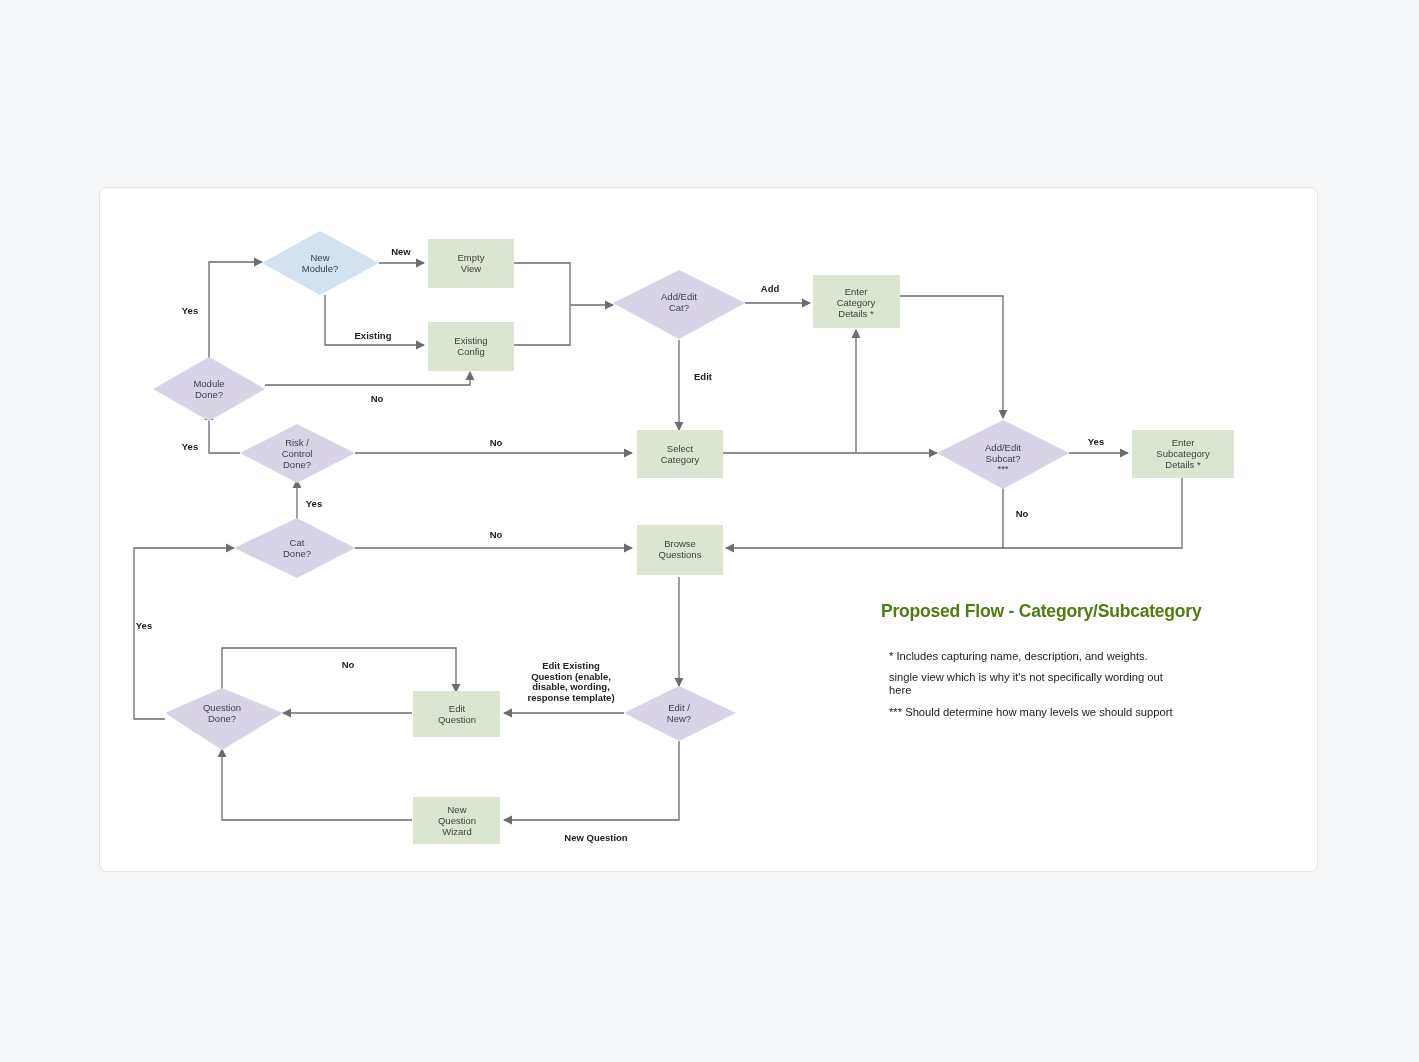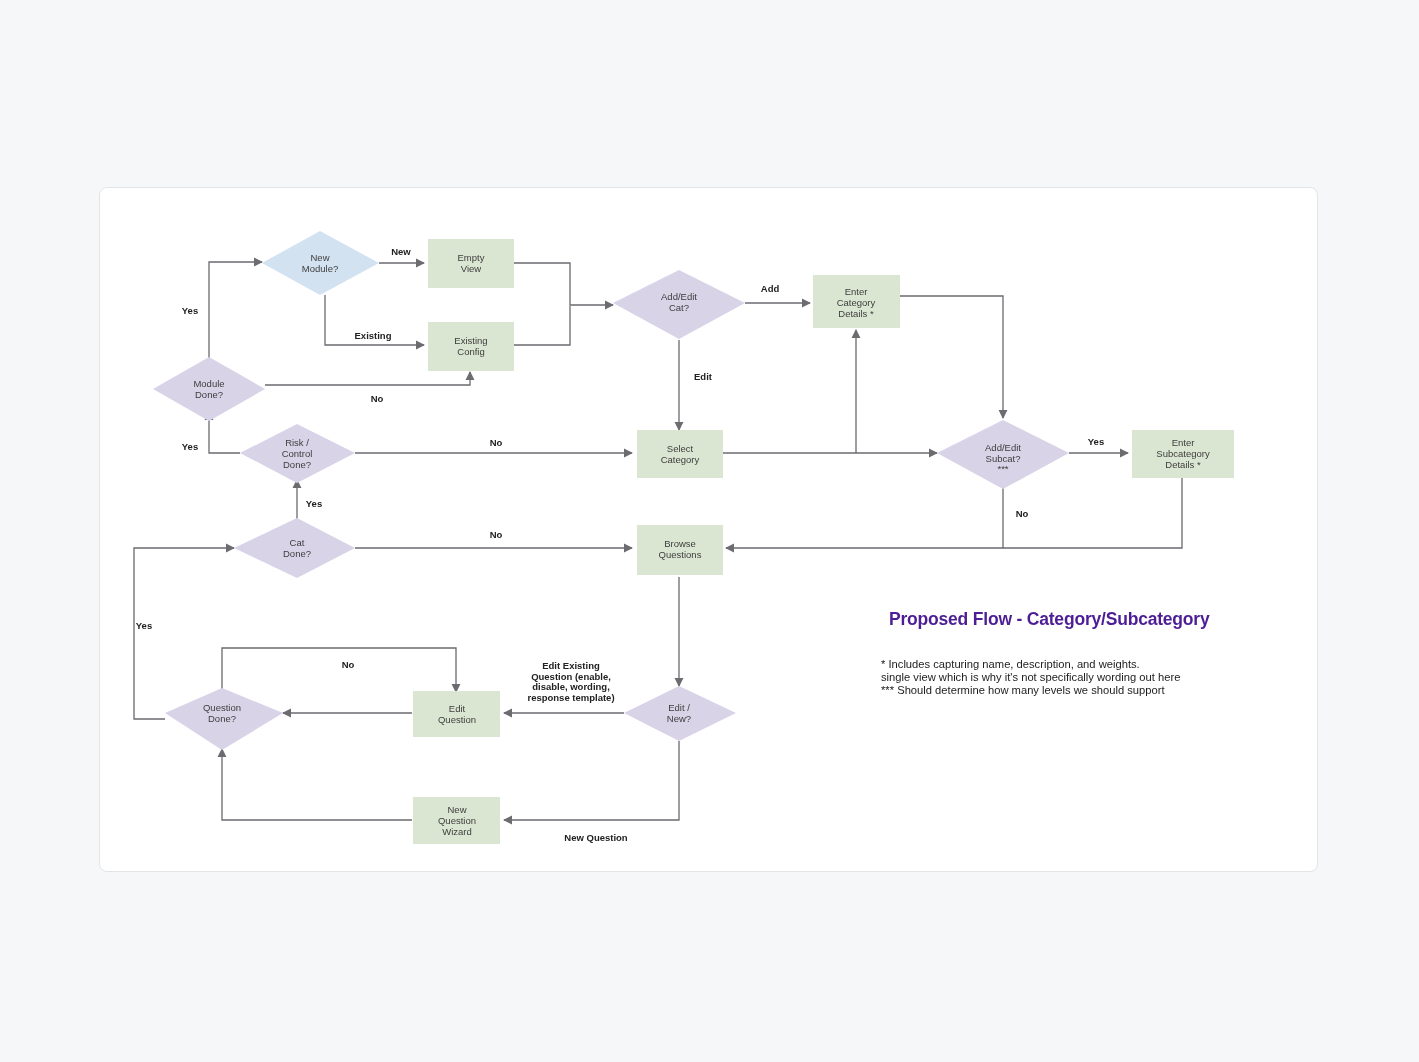--- a/index.html
+++ b/index.html
@@ -64,34 +64,34 @@
   #title-block {
     position: absolute;
     left: 881px;
     top: 601px;
     width: 330px;
   }
   #flow-title {
     font-family: "Liberation Sans", sans-serif;
     font-size: 17.5px;
     font-weight: bold;
-    color: #4c1d95;
+    color: #4d7c0f;
     letter-spacing: -0.2px;
-    margin: 8px;
+    margin: 0;
     white-space: nowrap;
   }
   #footnotes {
     margin-top: 28px;
     font-family: "Liberation Sans", sans-serif;
     font-size: 11.2px;
     color: #1c1c1c;
     line-height: 1.18;
     width: 300px;
   }
-  #footnotes div { margin: 0; }
+  #footnotes div { margin: 8px; }
 </style>
 </head>
 <body>
 
 <div id="canvas-card"></div>
 
 <svg id="diagram-svg" viewBox="0 0 1419 1062">
   <defs>
     <marker id="arrow" viewBox="0 0 10 10" refX="9" refY="5" markerWidth="7" markerHeight="7" orient="auto-start-reverse">
       <path d="M 0 0 L 10 5 L 0 10 z" fill="#6b6b70"></path>

